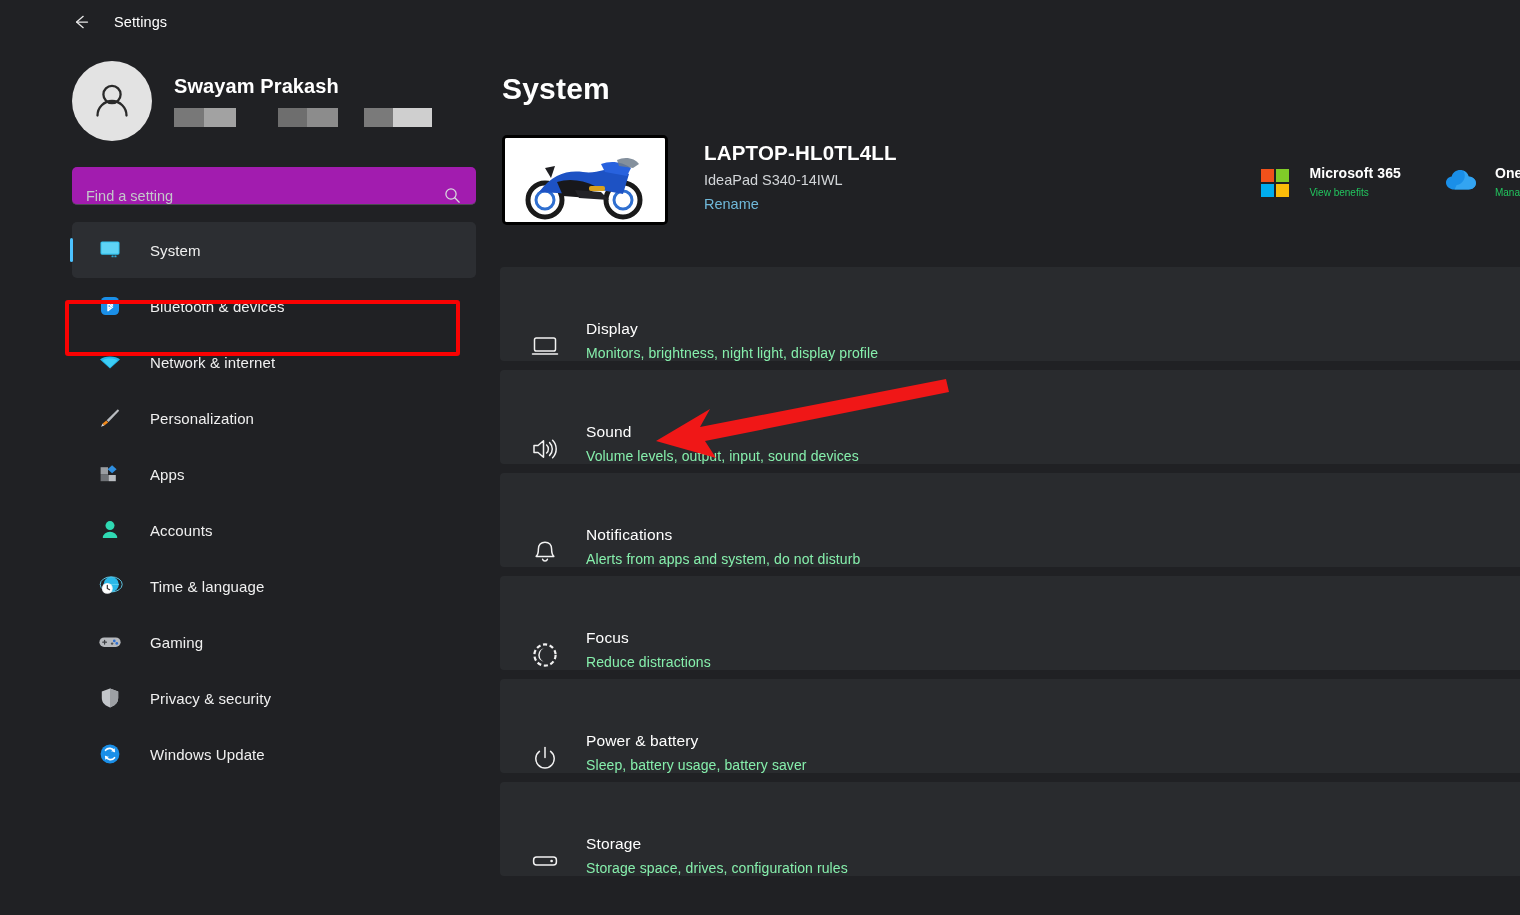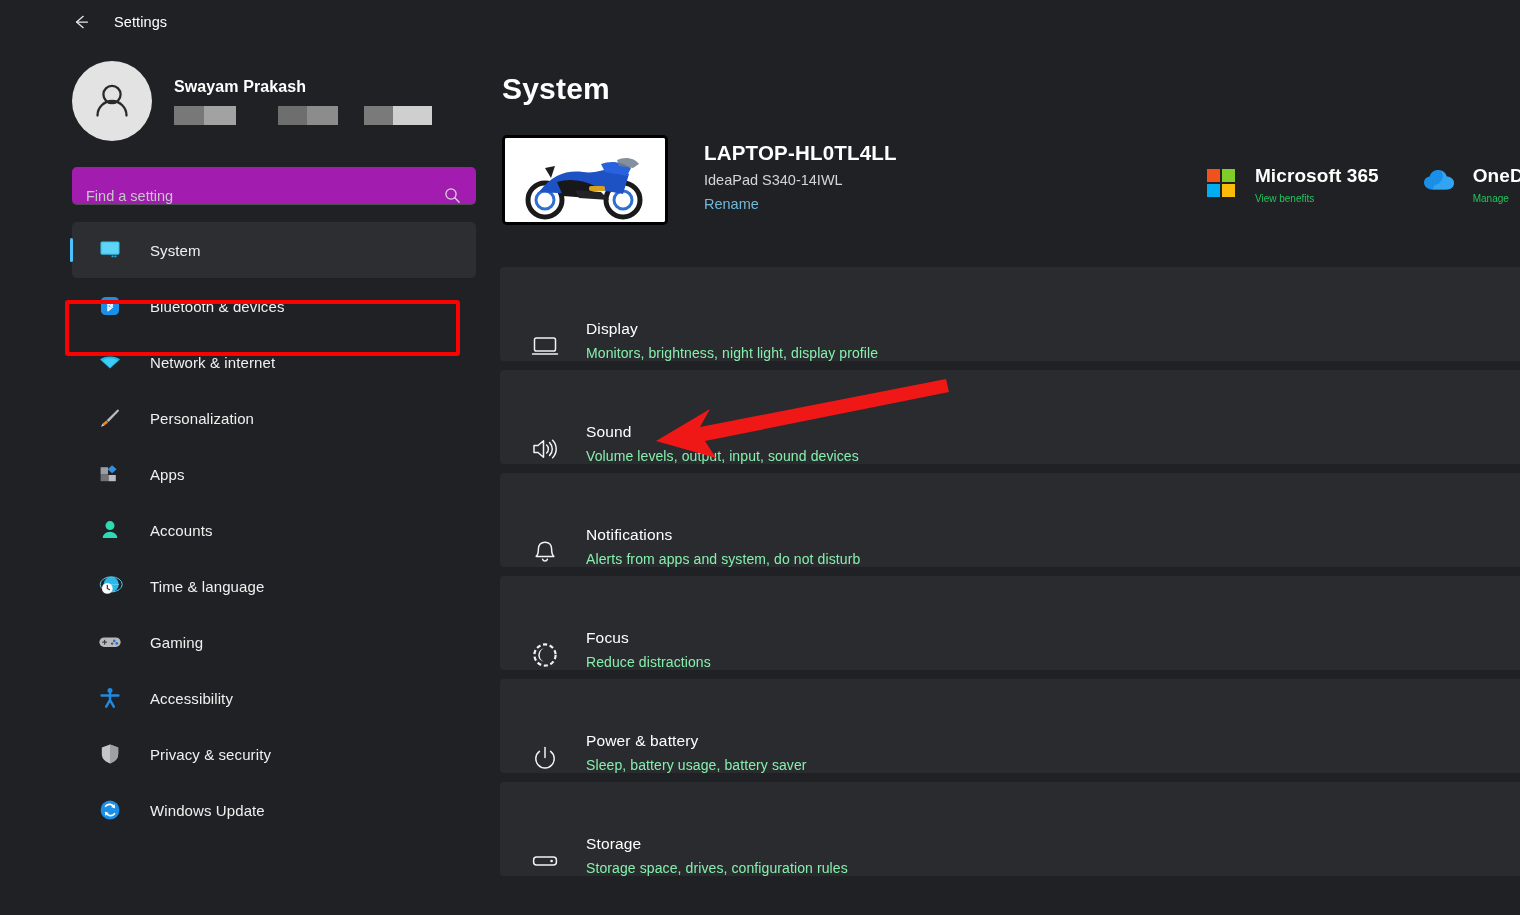--- a/index.html
+++ b/index.html
@@ -36,21 +36,21 @@
   .account {
     display: flex; align-items: center; padding: 17px 0 0 24px;
   }
   .avatar {
     width: 80px; height: 80px; border-radius: 50%;
     background: #e3e3e3; flex: 0 0 80px;
     display: flex; align-items: center; justify-content: center;
   }
   .account-text { margin-left: 22px; }
   .account-name {
-    font-size: 16px; font-weight: bold; color: #ffffff;
+    font-size: 20px; font-weight: bold; color: #ffffff;
     letter-spacing: .1px; margin-bottom: 10px;
   }
   .redacted { display: flex; align-items: center; gap: 4px; }
   .redacted i { display: block; height: 19px; }
 
   .searchwrap { padding: 26px 24px 0 24px; }
   .searchbox {
     position: relative; height: 38px; background: #a21caf;
     border-radius: 5px; border-bottom: 1px solid #4a4c50;
     display: flex; align-items: flex-end;
@@ -124,21 +124,21 @@
   }
 
   .services {
     position: absolute; right: 10px; top: 121px;
     display: flex; align-items: flex-start; gap: 38px;
   }
   .service { display: flex; align-items: flex-start; }
   .svc-ico { width: 44px; display: flex; justify-content: center; padding-top: 3px; }
   .svc-txt { margin-left: 12px; }
   .svc-title {
-    font-size: 19px; font-weight: bold; color: #ffffff; letter-spacing: .1px;
+    font-size: 14px; font-weight: bold; color: #ffffff; letter-spacing: .1px;
   }
   .svc-sub {
     font-size: 10px; color: #22c55e; margin-top: 6px; cursor: pointer;
   }
 
   .cards { margin-top: 42px; }
   .card {
     position: relative; height: 94px; background: #292b2e;
     border-radius: 4px; margin-bottom: 9px;
     display: flex; align-items: flex-end; cursor: pointer;
@@ -296,29 +296,20 @@
             <rect x="2.4" y="8.4" width="21.2" height="9.6" rx="4.8" fill="#b6b9bd"></rect>
             <path d="M7.6 11.4 v3.6 M5.8 13.2 h3.6" stroke="#3c3f43" stroke-width="1.25" stroke-linecap="round"></path>
             <circle cx="17.3" cy="11.9" r="1.35" fill="#2f6fd0"></circle>
             <circle cx="19.8" cy="14.4" r="1.35" fill="#2f6fd0"></circle>
             <circle cx="15.1" cy="14.6" r="1.2" fill="#4e5257"></circle>
           </svg>
         </span>
         <span class="nav-label">Gaming</span>
       </div>
 
-      <div class="navitem">
-        <span class="nav-ico">
-          <svg width="26" height="26" viewBox="0 0 26 26">
-            <circle cx="13" cy="5.4" r="2.5" fill="#1f8ae0"></circle>
-            <path d="M13 8.4 L13 15 M4.6 10.4 L21.4 10.4 M13 15 L9.2 21.6 M13 15 L16.8 21.6" fill="none" stroke="#1f8ae0" stroke-width="2.5" stroke-linecap="round"></path>
-          </svg>
-        </span>
-        <span class="nav-label">Accessibility</span>
-      </div>
 
       <div class="navitem">
         <span class="nav-ico">
           <svg width="26" height="26" viewBox="0 0 26 26">
             <path d="M13 3.4 L21.2 6.6 V13 c0 5.2 -4.2 8 -8.2 9.4 C8.8 21 4.8 18.2 4.8 13 V6.6 Z" fill="#c3c6ca"></path>
             <path d="M13 3.4 L21.2 6.6 V13 c0 5.2 -4.2 8 -8.2 9.4 Z" fill="#9da0a4"></path>
           </svg>
         </span>
         <span class="nav-label">Privacy &amp; security</span>
       </div>

